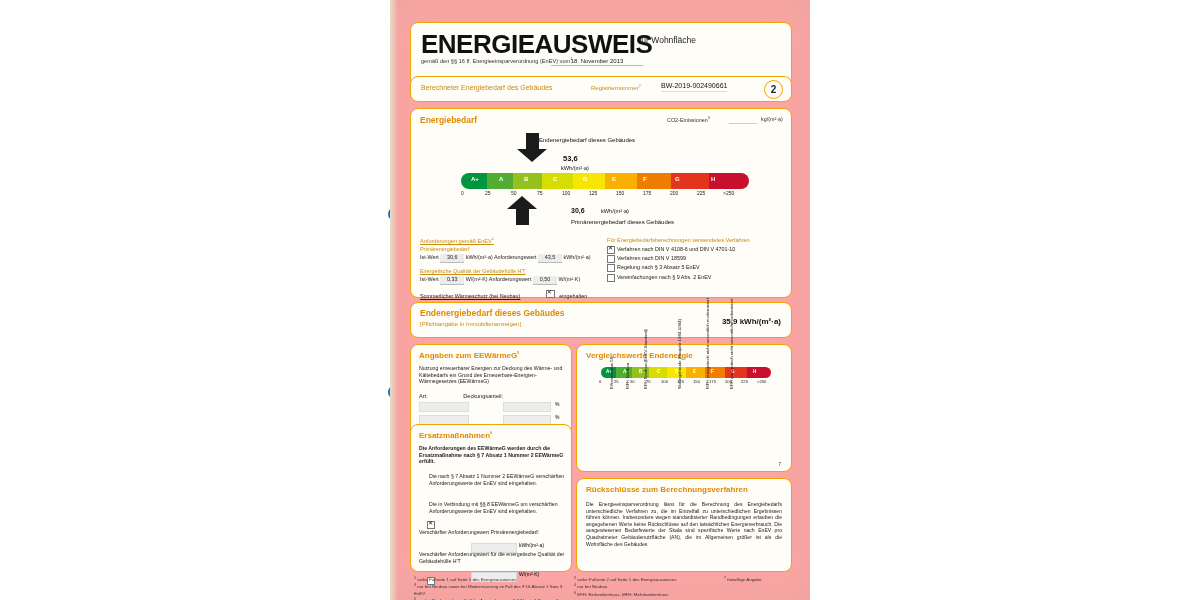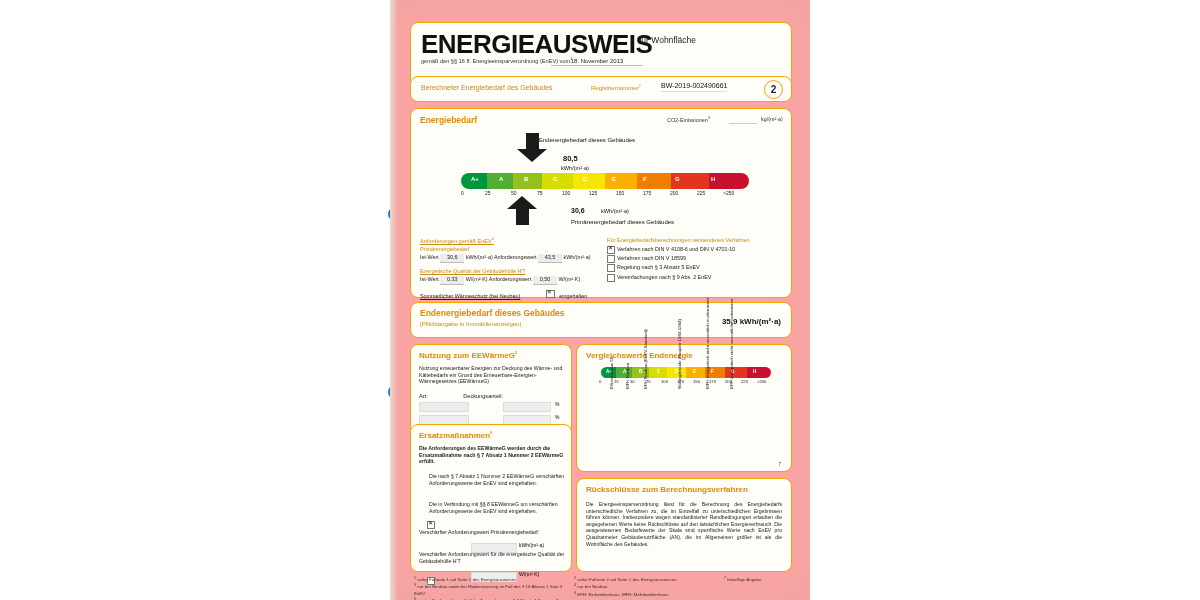--- a/index.html
+++ b/index.html
@@ -148,21 +148,21 @@
       <div class="pagenum">2</div>
     </div>
 
     <div class="box eb">
       <div class="eb-t sect-title">Energiebedarf</div>
       <div class="co2"><span>CO2-Emissionen</span><span class="sup">3</span></div>
       <div class="co2v"></div>
       <div class="co2u">kg/(m²·a)</div>
 
       <div class="lbl-end">Endenergiebedarf dieses Gebäudes</div>
-      <div class="val-end">80,5</div>
+      <div class="val-end">53,6</div>
       <div class="unit-end">kWh/(m²·a)</div>
 
       <div>
         <div class="arr-stem" style="left:115px;top:24px;width:13px;height:16px;"></div>
         <div class="arr-head" style="left:106px;top:40px;border-left:15px solid transparent;border-right:15px solid transparent;border-top:13px solid #1b1b1b;"></div>
       </div>
 
       <div class="scale">
         <div style="width:9%;background:#009640"></div>
         <div style="width:9%;background:#52ae32"></div>
@@ -243,21 +243,21 @@
       </div>
     </div>
 
     <div class="box eeb">
       <div class="eeb-t sect-title">Endenergiebedarf dieses Gebäudes</div>
       <div class="eeb-s">[Pflichtangabe in Immobilienanzeigen]</div>
       <div class="eeb-v">35,9 kWh/(m²·a)</div>
     </div>
 
     <div class="box eew">
-      <div class="eew-t sect-title"><span>Nutzung zum EEWärmeG</span><span class="sup">5</span></div>
+      <div class="eew-t sect-title"><span>Angaben zum EEWärmeG</span><span class="sup">5</span></div>
       <div class="eew-p">Nutzung erneuerbarer Energien zur Deckung des Wärme- und Kältebedarfs ein Grund des Erneuerbare-Energien-Wärmegesetzes (EEWärmeG)</div>
       <div class="eew-r1">
         <span>Art:</span>
         <span style="margin-left:34px">Deckungsanteil:</span>
       </div>
       <div class="greyfld" style="left:8px;top:57px;width:48px;"></div>
       <div class="greyfld" style="left:92px;top:57px;width:46px;"></div>
       <div style="position:absolute;left:144px;top:56px;font-size:5px;">%</div>
       <div class="greyfld" style="left:8px;top:70px;width:48px;"></div>
       <div class="greyfld" style="left:92px;top:70px;width:46px;"></div>

